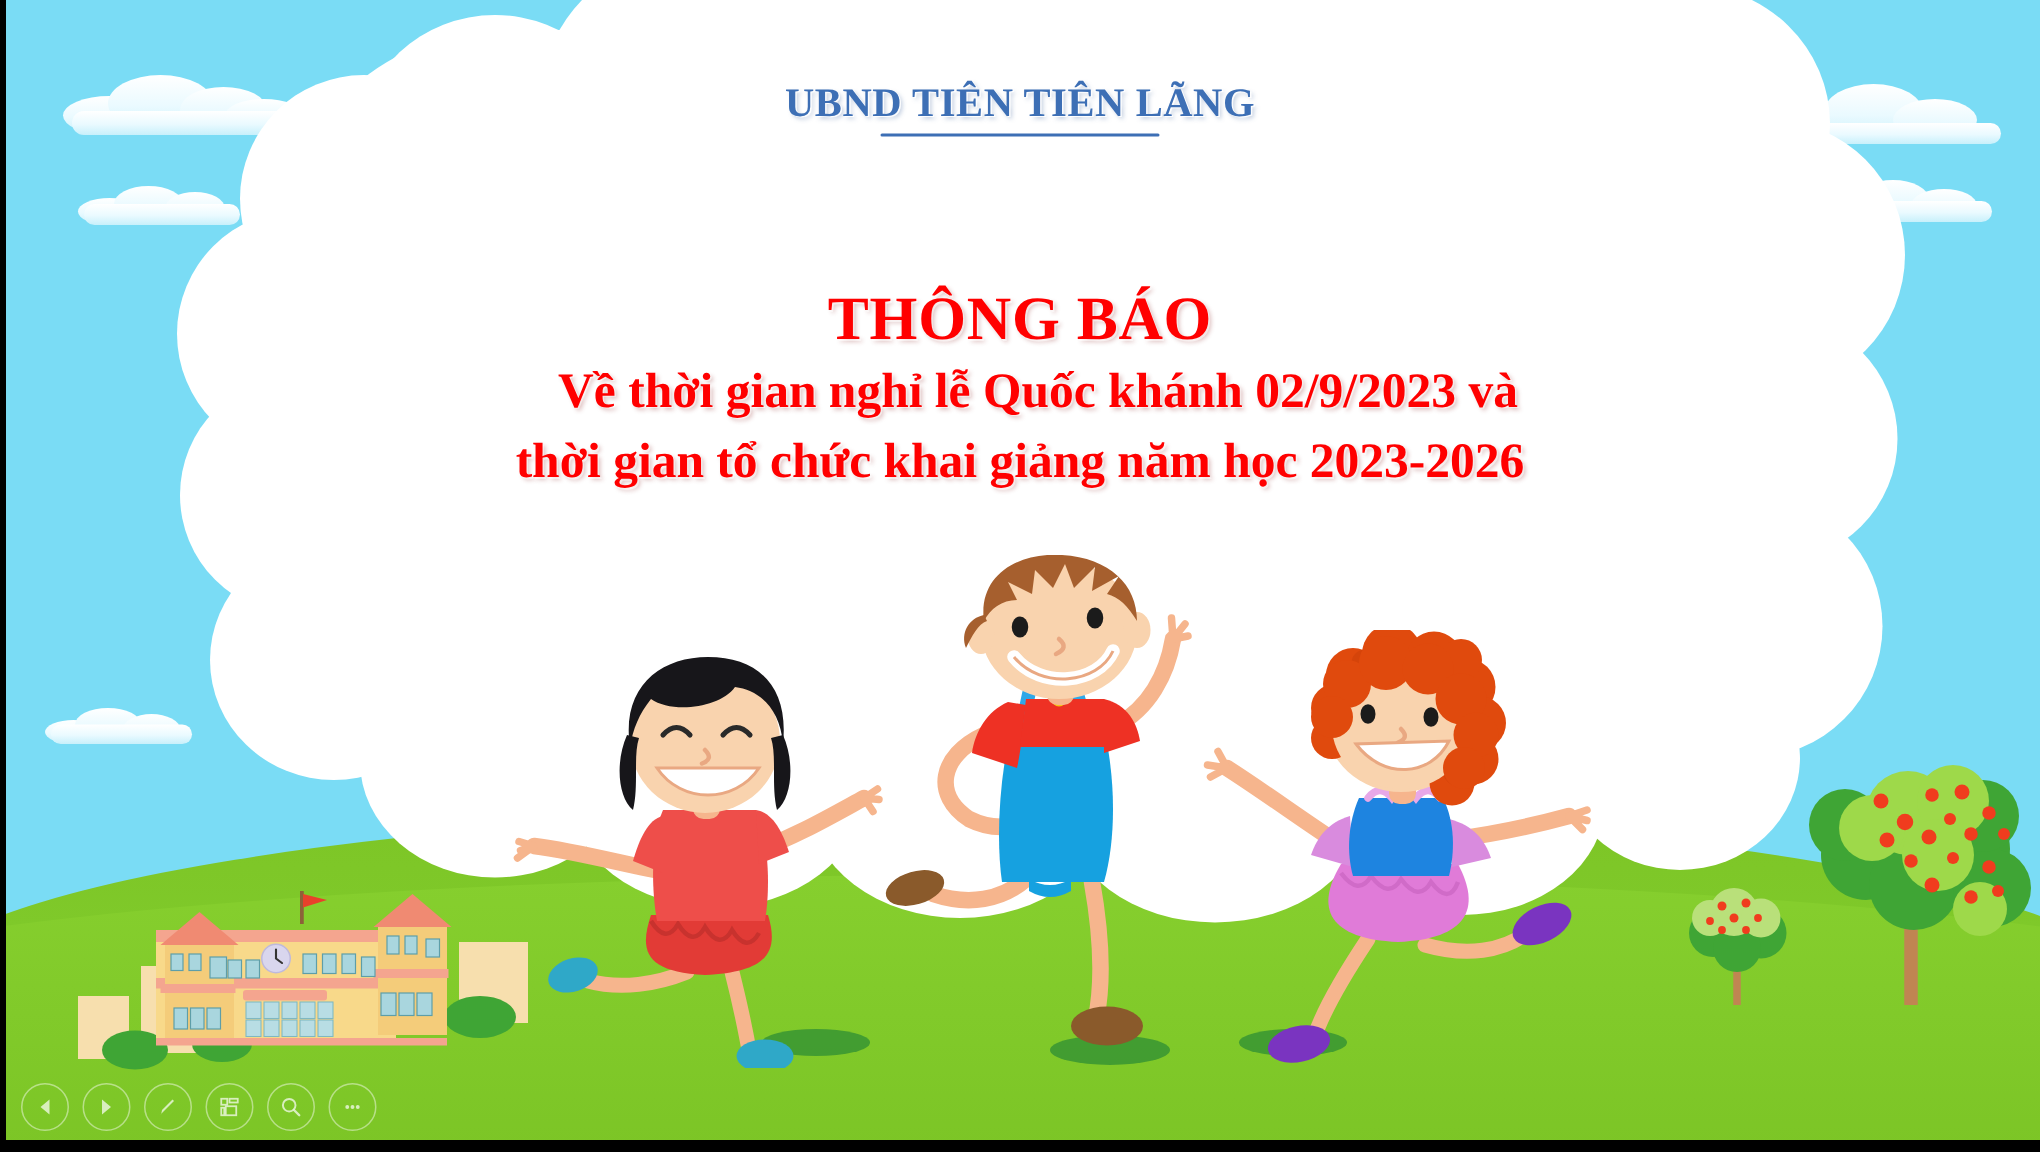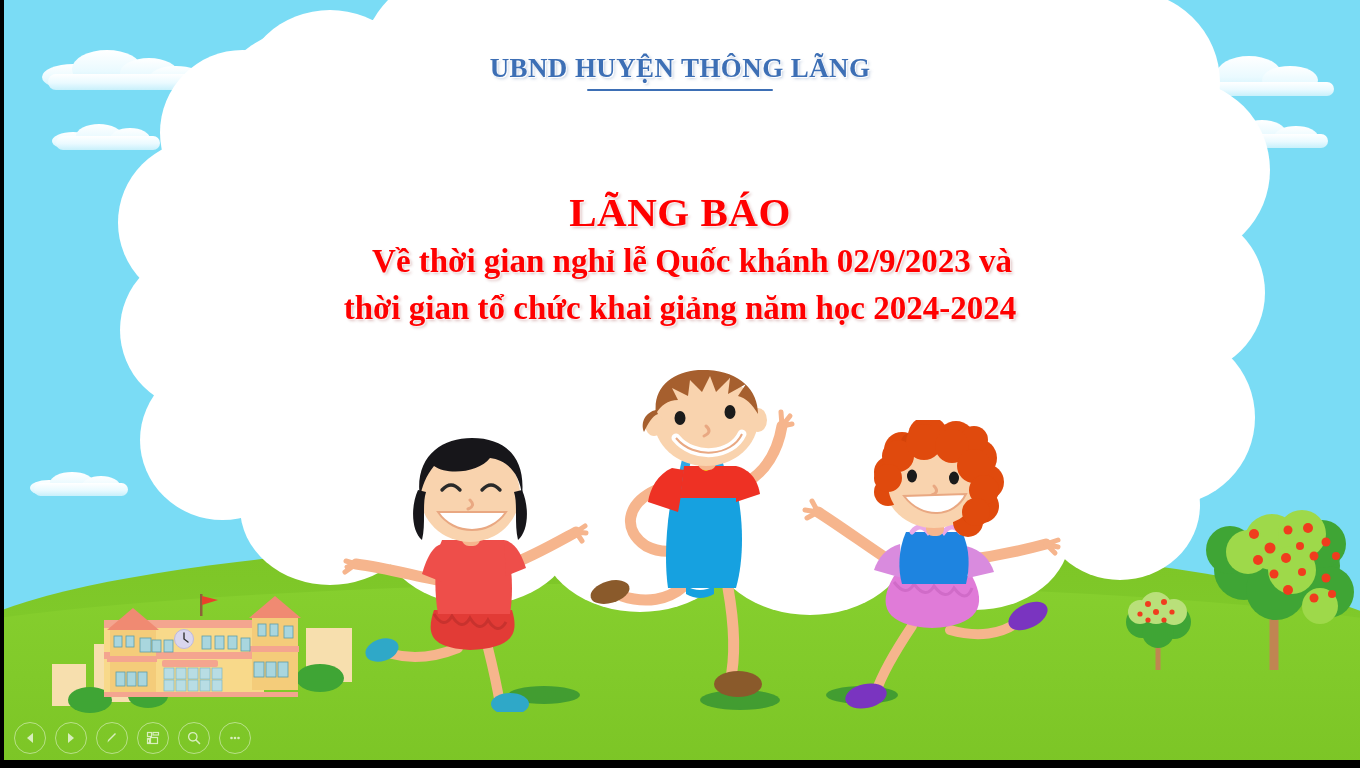--- a/index.html
+++ b/index.html
@@ -154,28 +154,28 @@
     <b style="left:290px;top:495px;width:195px;height:150px;"></b>
     <b style="left:150px;top:470px;width:180px;height:155px;"></b>
 
     <b style="left:50px;top:400px;width:165px;height:160px;"></b>
     <b style="left:30px;top:290px;width:160px;height:160px;"></b>
     <b style="left:28px;top:180px;width:165px;height:165px;"></b>
     <b style="left:70px;top:90px;width:165px;height:165px;"></b>
   </div>
 
   <div class="org">
-    <div class="l1">UBND HUYỆN THÔNG LÃNG</div>
+    <div class="l1">UBND TIÊN TIÊN LÃNG</div>
     <div class="org-underline"></div>
   </div>
 
   <div class="notice">
-    <div class="t1">LÃNG BÁO</div>
+    <div class="t1">THÔNG BÁO</div>
     <div class="t2">Về thời gian nghỉ lễ Quốc khánh 02/9/2023 và</div>
-    <div class="t3">thời gian tổ chức khai giảng năm học 2024-2024</div>
+    <div class="t3">thời gian tổ chức khai giảng năm học 2023-2026</div>
   </div>
 
   <div class="school">
     <svg width="300" height="128" viewBox="0 0 300 128">
 
       <rect x="0" y="78" width="34" height="42" fill="#F7DFAE"></rect>
       <rect x="42" y="58" width="52" height="58" fill="#F7DFAE"></rect>
       <rect x="254" y="42" width="46" height="54" fill="#F7DFAE"></rect>
 
       <ellipse cx="38" cy="114" rx="22" ry="13" fill="#3FA535"></ellipse>

